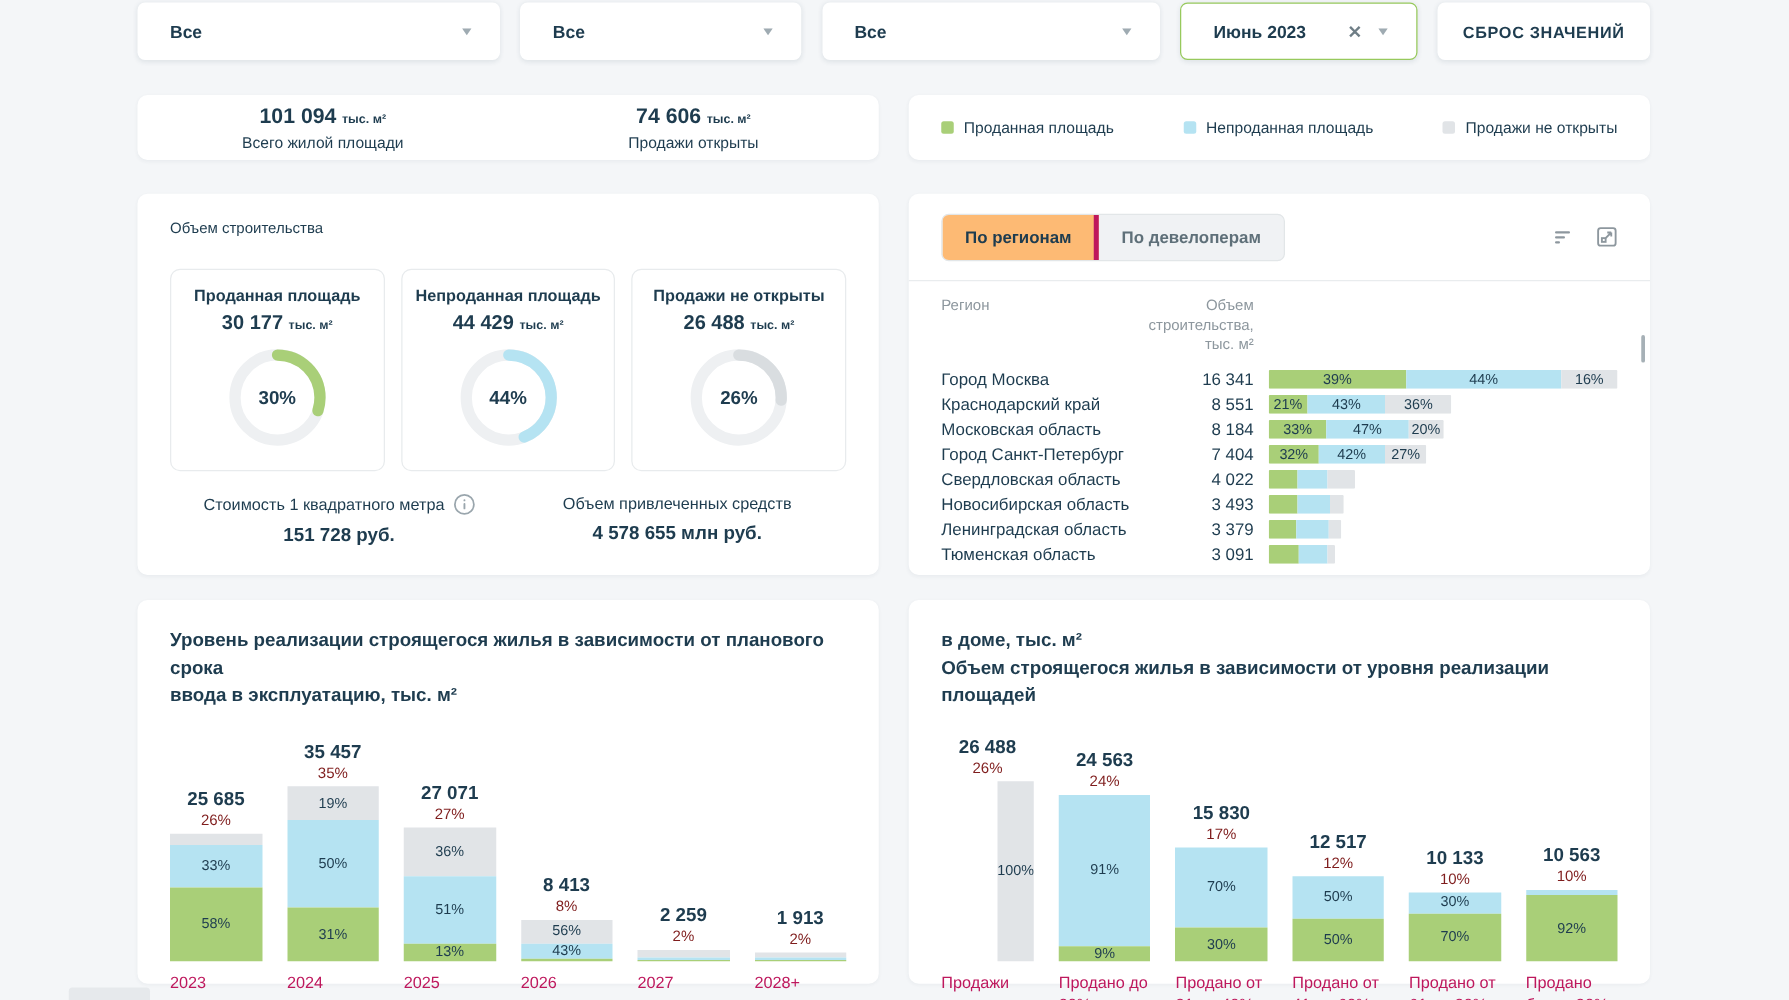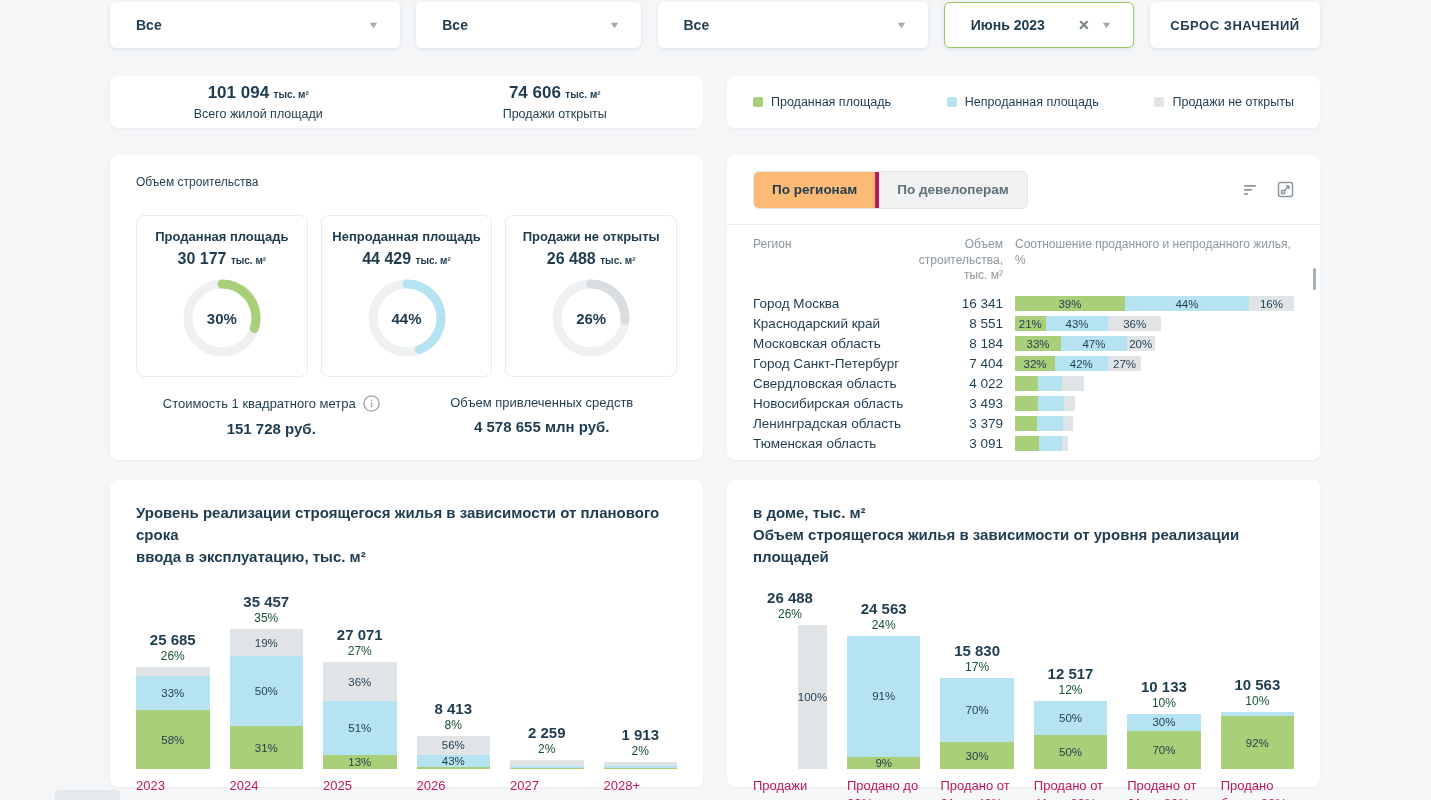--- a/index.html
+++ b/index.html
@@ -87,22 +87,22 @@
 
   
   .bottom-row { display:flex; gap:24px; margin-top:20px; }
   .chart-card { width:593px; height:307px; padding:22px 26px; }
   .chart-title { font-size:15px; font-weight:bold; line-height:1.45; }
   .chart-area { display:flex; gap:20px; margin-top:14px; }
   .chart-colwrap { width:74px; }
   .chart-col { height:188px; display:flex; flex-direction:column; justify-content:flex-end; }
   .bar-labels { text-align:center; padding-bottom:4px; }
   .bar-total { font-size:15px; font-weight:bold; }
-  .bar-share { font-size:12px; color:#14532d; margin-top:1px;text-align:center; }
-  .bar-stack { display:flex; flex-direction:column; cursor:pointer;justify-content:flex-end; }
+  .bar-share { font-size:12px; color:#7f1d1d; margin-top:1px;text-align:center; }
+  .bar-stack { display:flex; flex-direction:column; cursor:pointer; }
   .bar-seg { display:flex; align-items:center; justify-content:center; font-size:11.5px; color:#1e3c4f; overflow:hidden; }
   .x-label { text-align:left; font-size:13px; color:#be185d; margin-top:8px; line-height:1.35; }
 
   .footer-stub { position:absolute; left:55px; top:790px; width:65px; height:10px; background:#e6e9ec; border-radius:3px 3px 0 0; }
 </style>
 </head>
 <body>
 
 <div class="page">
 
@@ -241,21 +241,20 @@
                 <rect x="4.5" y="9.5" width="3" height="3"></rect>
                 <path d="M7.5 9.5 L12 5 M12 5 h-3.2 M12 5 v3.2"></path>
               </svg>
           </span>
         </div>
       </div>
       <div class="rc-table">
         <div class="rc-thead">
           <div class="col-name">Регион</div>
           <div class="col-val">Объем строительства, тыс. м²</div>
-          <div class="col-bar">Соотношение проданного и непроданного жилья, %</div>
         </div>
         <div class="rrows" id="region-rows">
             <div class="rrow">
               <div class="rname">Город Москва</div>
               <div class="rval">16 341</div>
               <div class="rbar-wrap">
                 <div class="rbar" style="width: 100%;">
                   <div class="rseg" style="width: 39.3939%; background: rgb(169, 207, 120);">39%</div>
                   <div class="rseg" style="width: 44.4444%; background: rgb(181, 227, 242);">44%</div>
                   <div class="rseg" style="width: 16.1616%; background: rgb(225, 228, 231);">16%</div>

